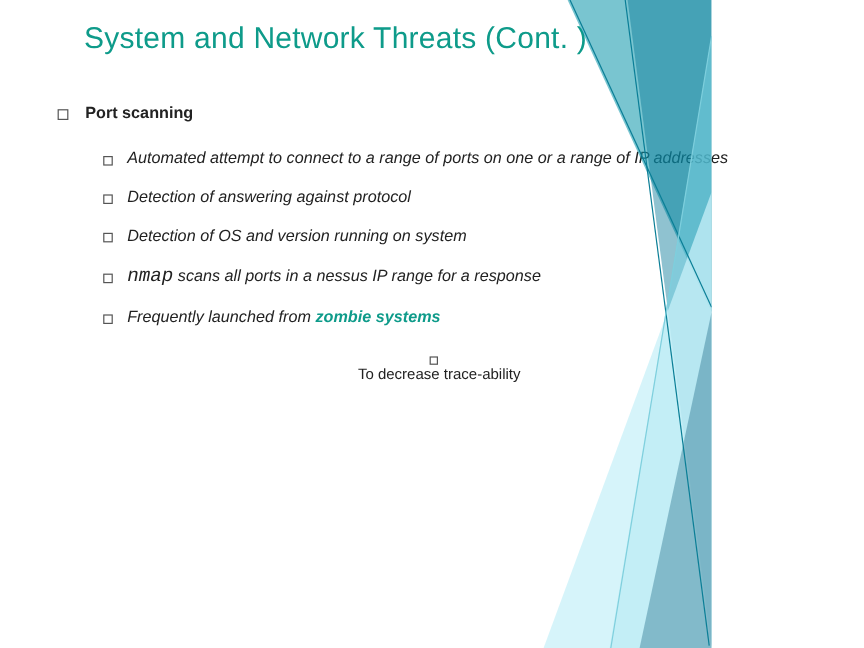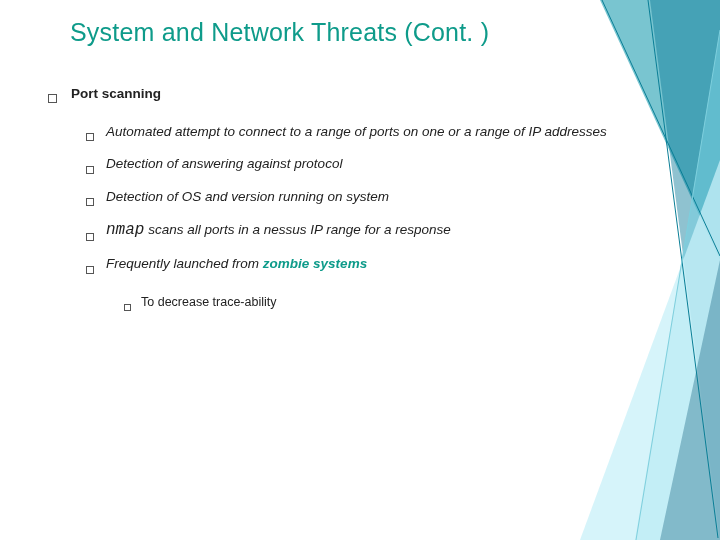--- a/index.html
+++ b/index.html
@@ -1,19 +1,19 @@
 <!DOCTYPE html>
 <html><head>
 <meta charset="utf-8">
 <style>
   * { margin: 0; padding: 0; box-sizing: border-box; }
   html, body { width: 720px; height: 540px; font-family: Verdana, Geneva, sans-serif; background: #fff; overflow: hidden; }
   .slide {
     position: relative;
-    width: 720px;
+    width: 593px;
     height: 540px;
     background: #ffffff;
   }
   .title {
     position: absolute;
     top: 18px;
     left: 70px;
     font-size: 25px;
     font-weight: 400;
     color: #0e9b8a;
@@ -23,25 +23,25 @@
     position: absolute;
     top: 85px;
     left: 48px;
     width: 560px;
     font-size: 13.5px;
     color: #222;
     line-height: 1.35;
   }
   .row {
     display: flex;
-    align-items: flex-end;
+    align-items: center;
     margin-bottom: 20px;
   }
   .row.sub { margin-left: 38px; margin-bottom: 14px; font-style: italic; }
-  .row.subsub { margin-left: 76px; margin-bottom: 12px; font-size: 12.5px; }
+  .row.subsub { margin-left: 76px; margin-bottom: 12px; font-size: 12.5px; flex-direction: column; }
   .sq {
     flex: 0 0 auto;
     width: 9px;
     height: 9px;
     border: 1.2px solid #555;
     margin-top: 3px;
     margin-right: 14px;
     background: #fff;
   }
   .row.sub .sq { width: 8px; height: 8px; margin-top: 3px; margin-right: 12px; }

